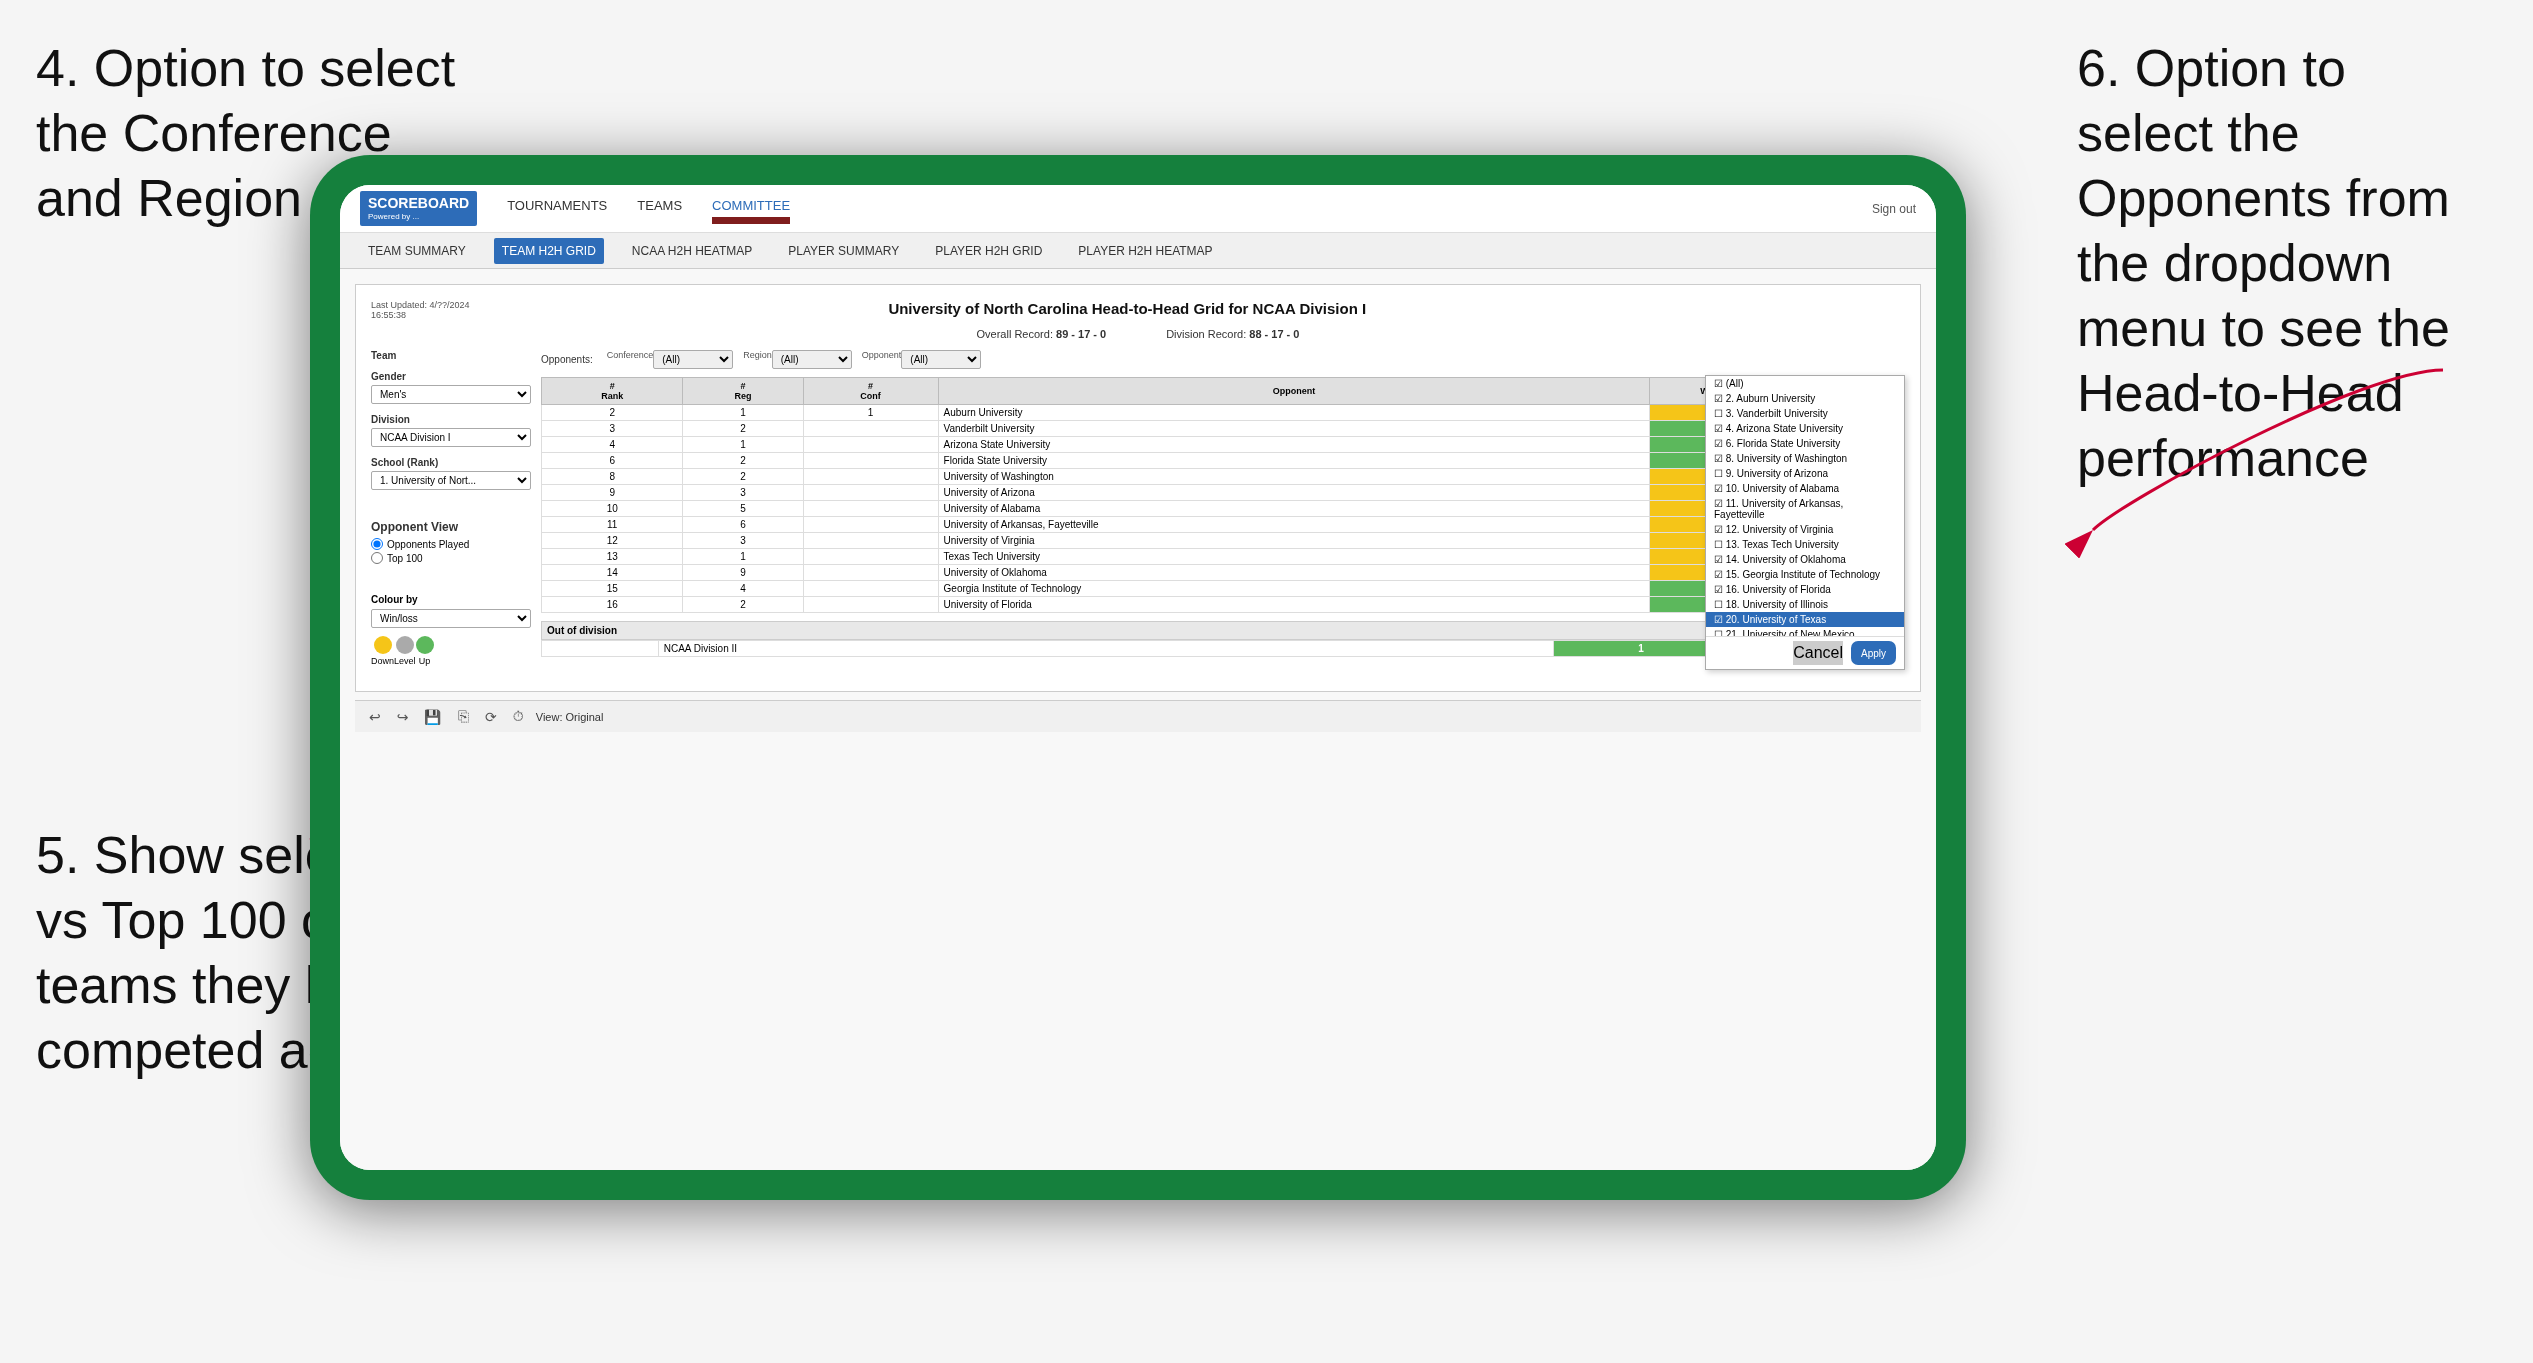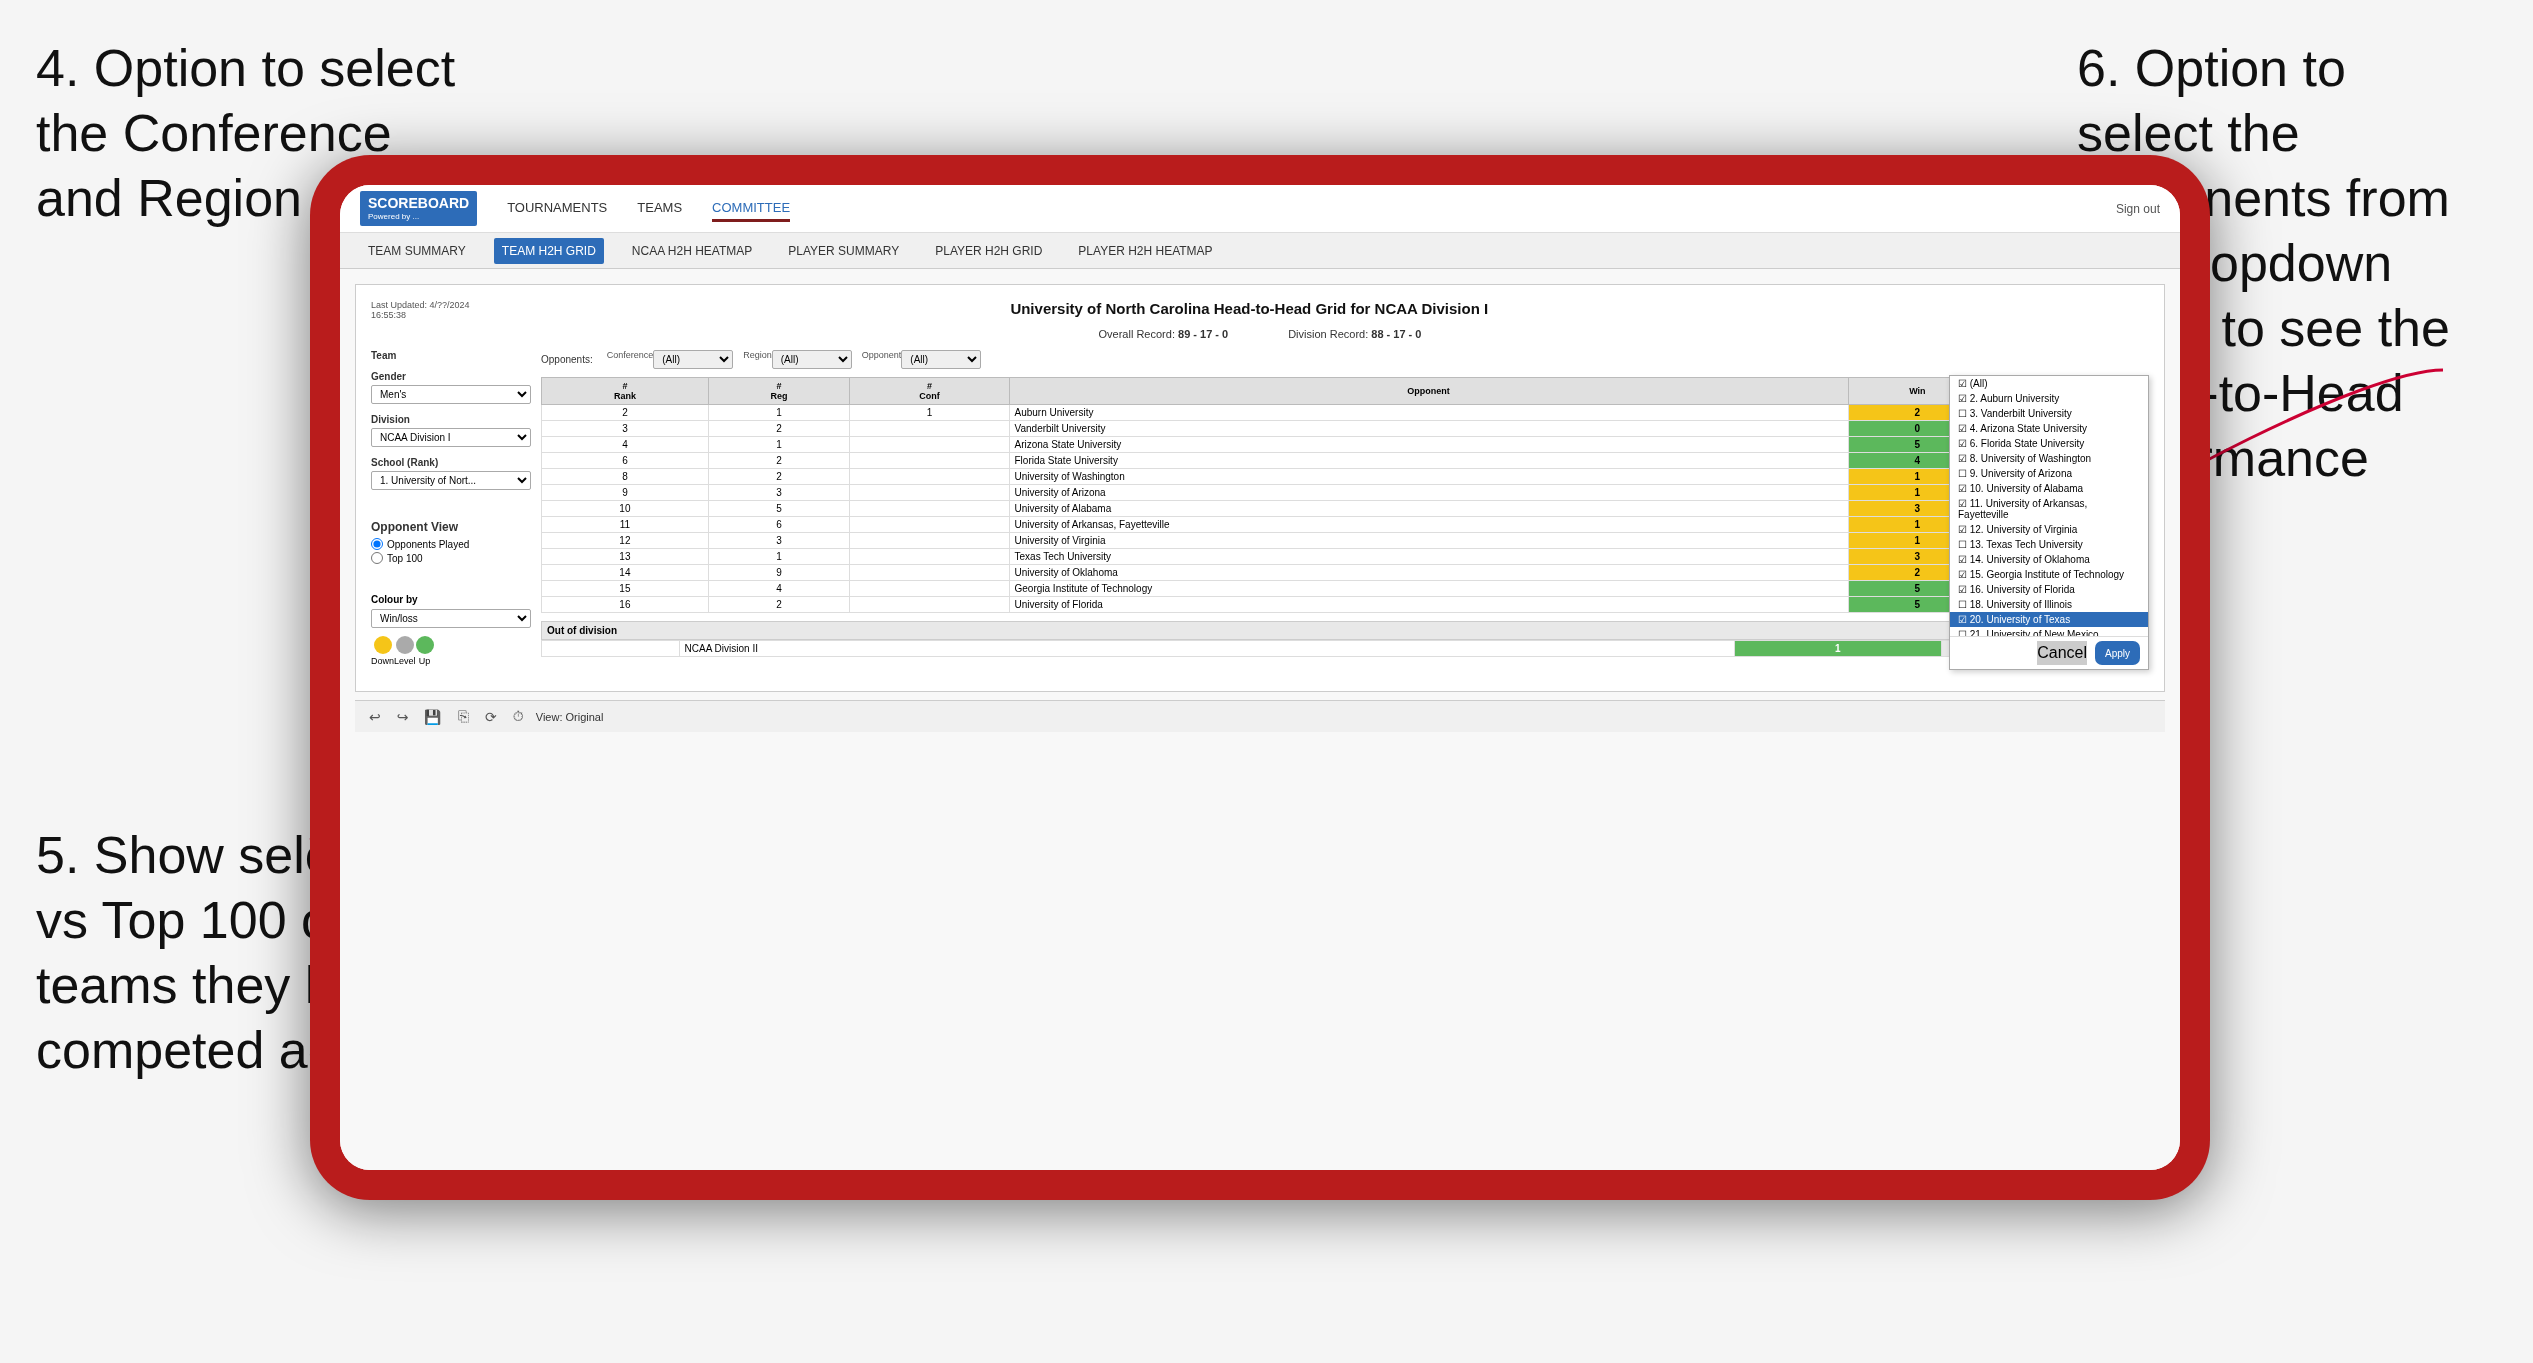--- a/index.html
+++ b/index.html
@@ -29,23 +29,23 @@
     .arrow-svg {
       position: absolute;
       pointer-events: none;
     }
 
     
     .tablet-frame {
       position: absolute;
       top: 155px;
       left: 310px;
-      width: 1900px;
+      width: 1656px;
       height: 1045px;
-      background: #b91c1c;
+      background: #15803d;
       border-radius: 60px;
       box-shadow: 0 10px 60px rgba(0,0,0,0.5);
     }
     .tablet-screen {
       position: absolute;
       top: 30px;
       left: 30px;
       right: 30px;
       bottom: 30px;
       background: #fff;
@@ -93,21 +93,21 @@
       flex: 1;
     }
     .nav-item {
       font-size: 13px;
       color: #333;
       cursor: pointer;
       padding: 4px 0;
     }
     .nav-item.active {
       color: #2d6cb8;
-      border-bottom: 3px solid #7f1d1d;
+      border-bottom: 7px solid #7f1d1d;
     }
     .nav-signout {
       font-size: 12px;
       color: #555;
       cursor: pointer;
     }
 
     
     .sub-nav {
       background: #f0f0f0;

